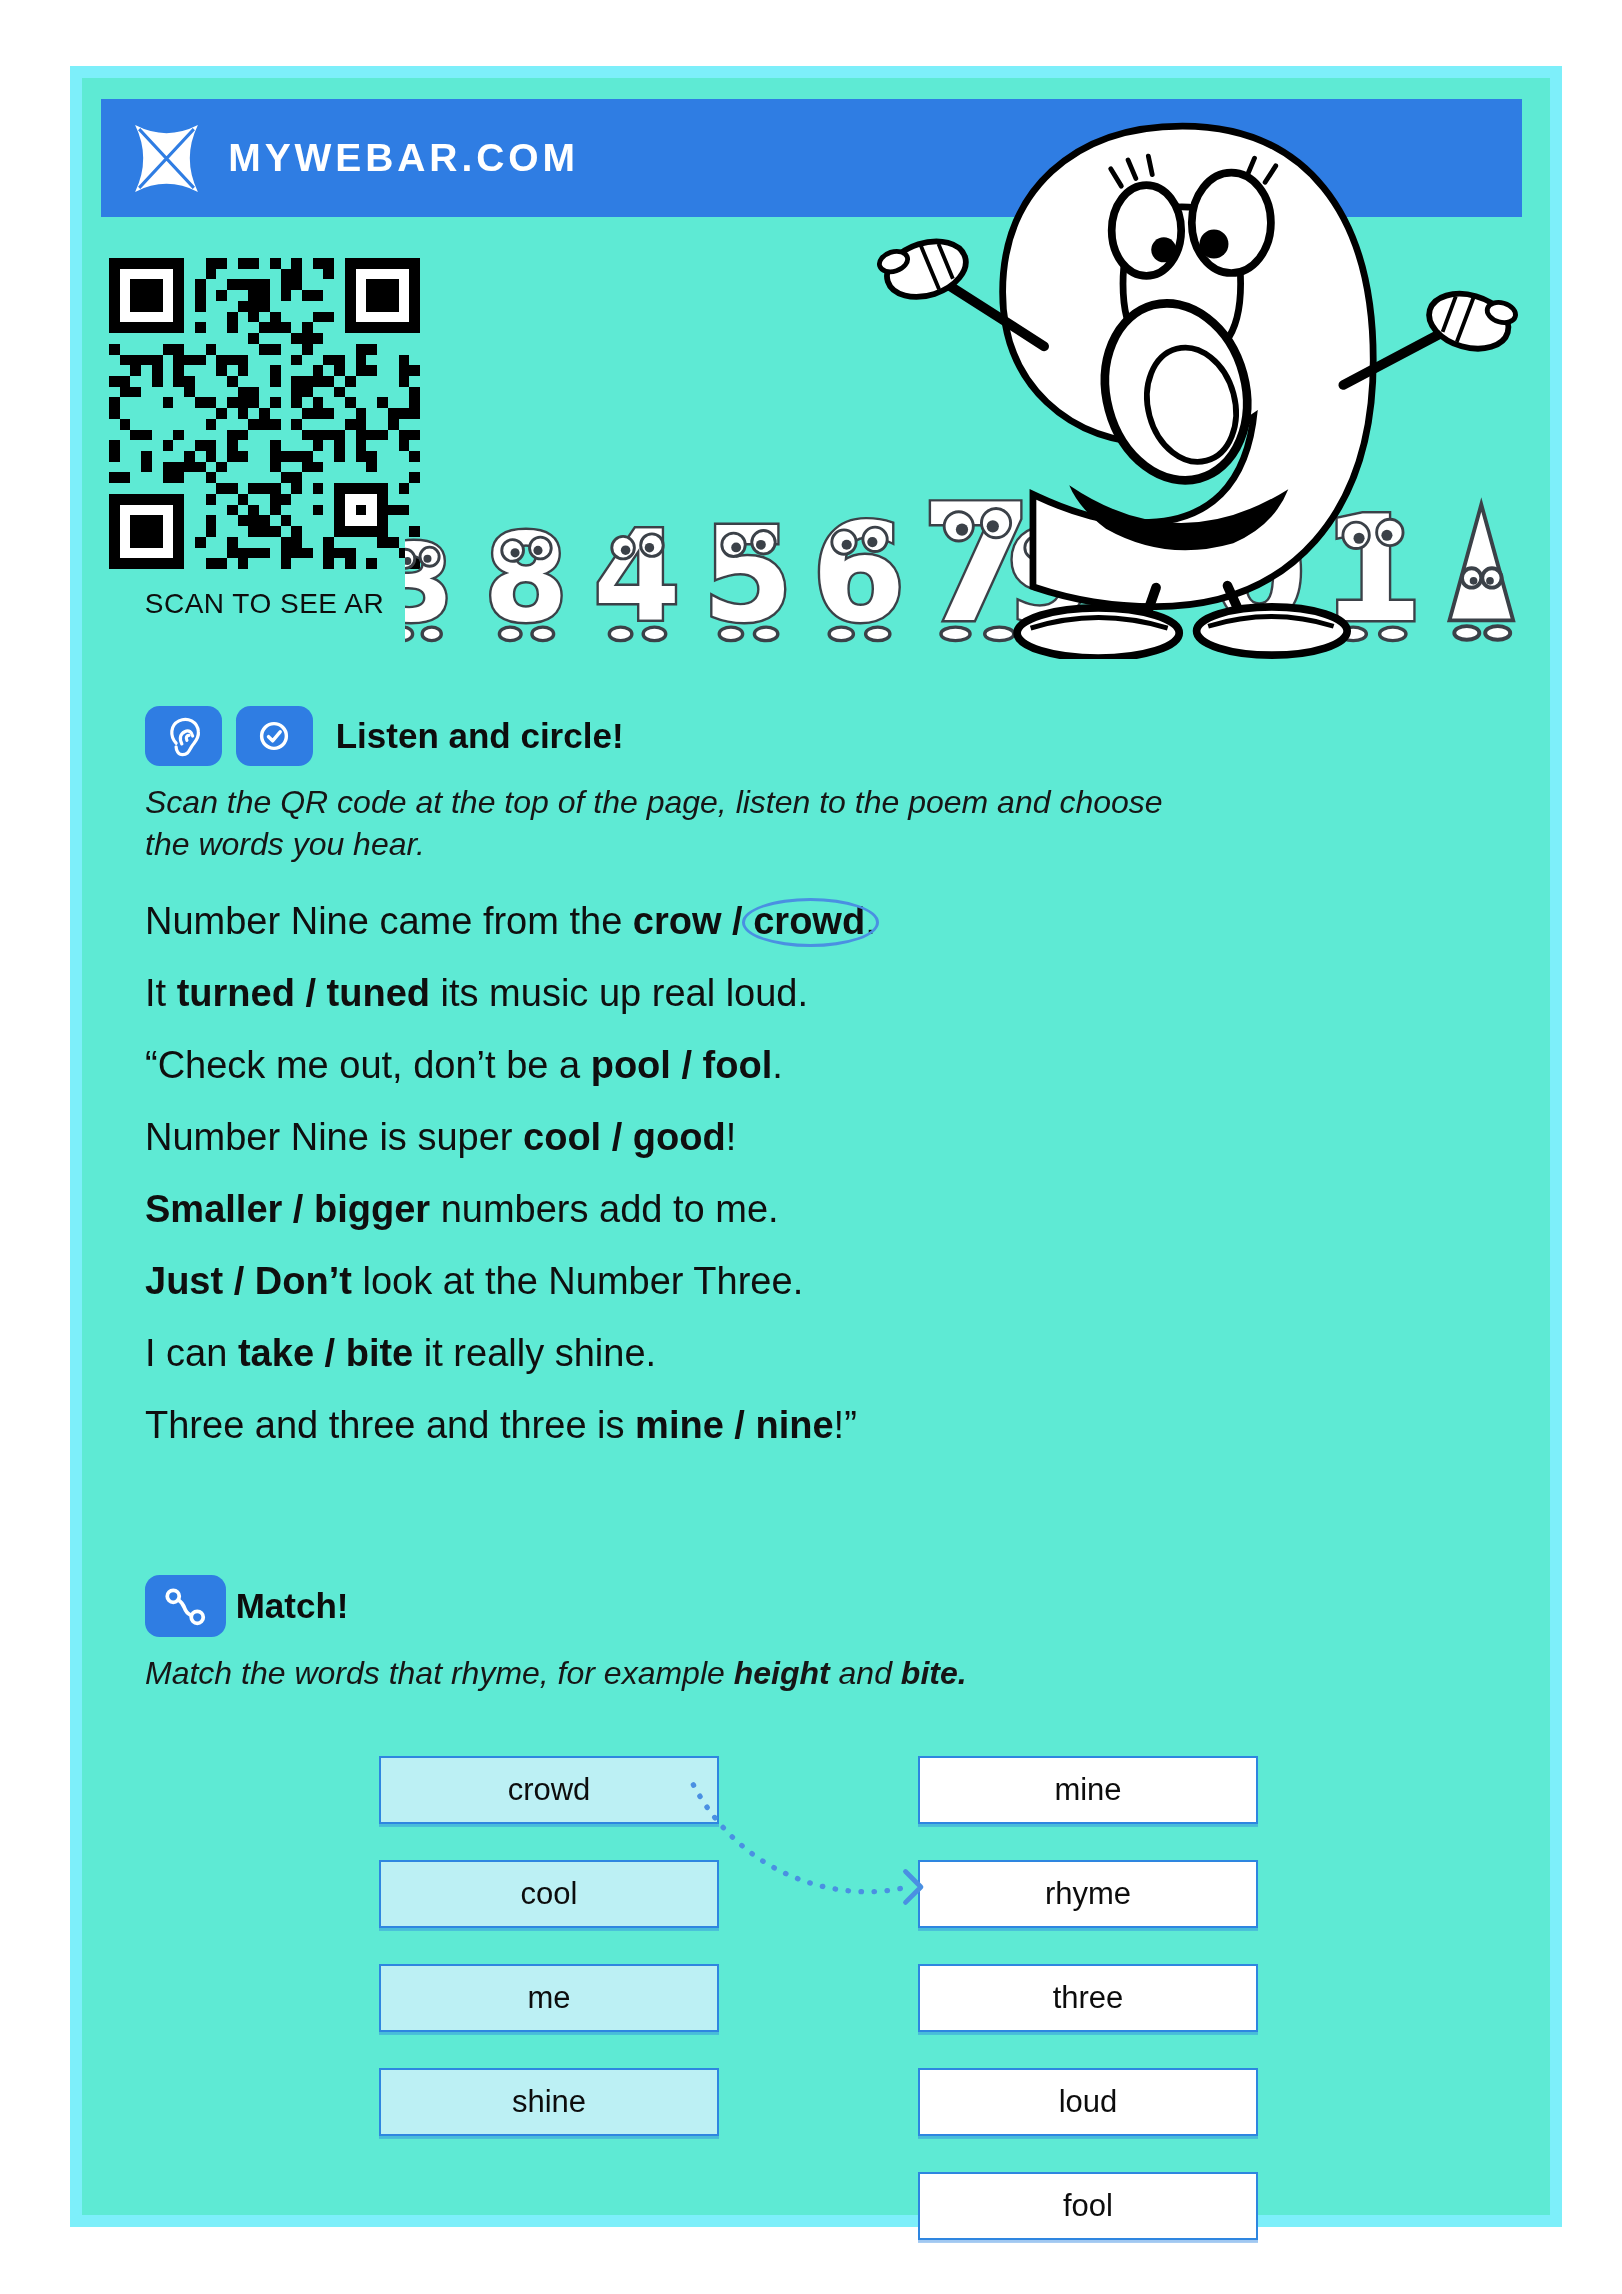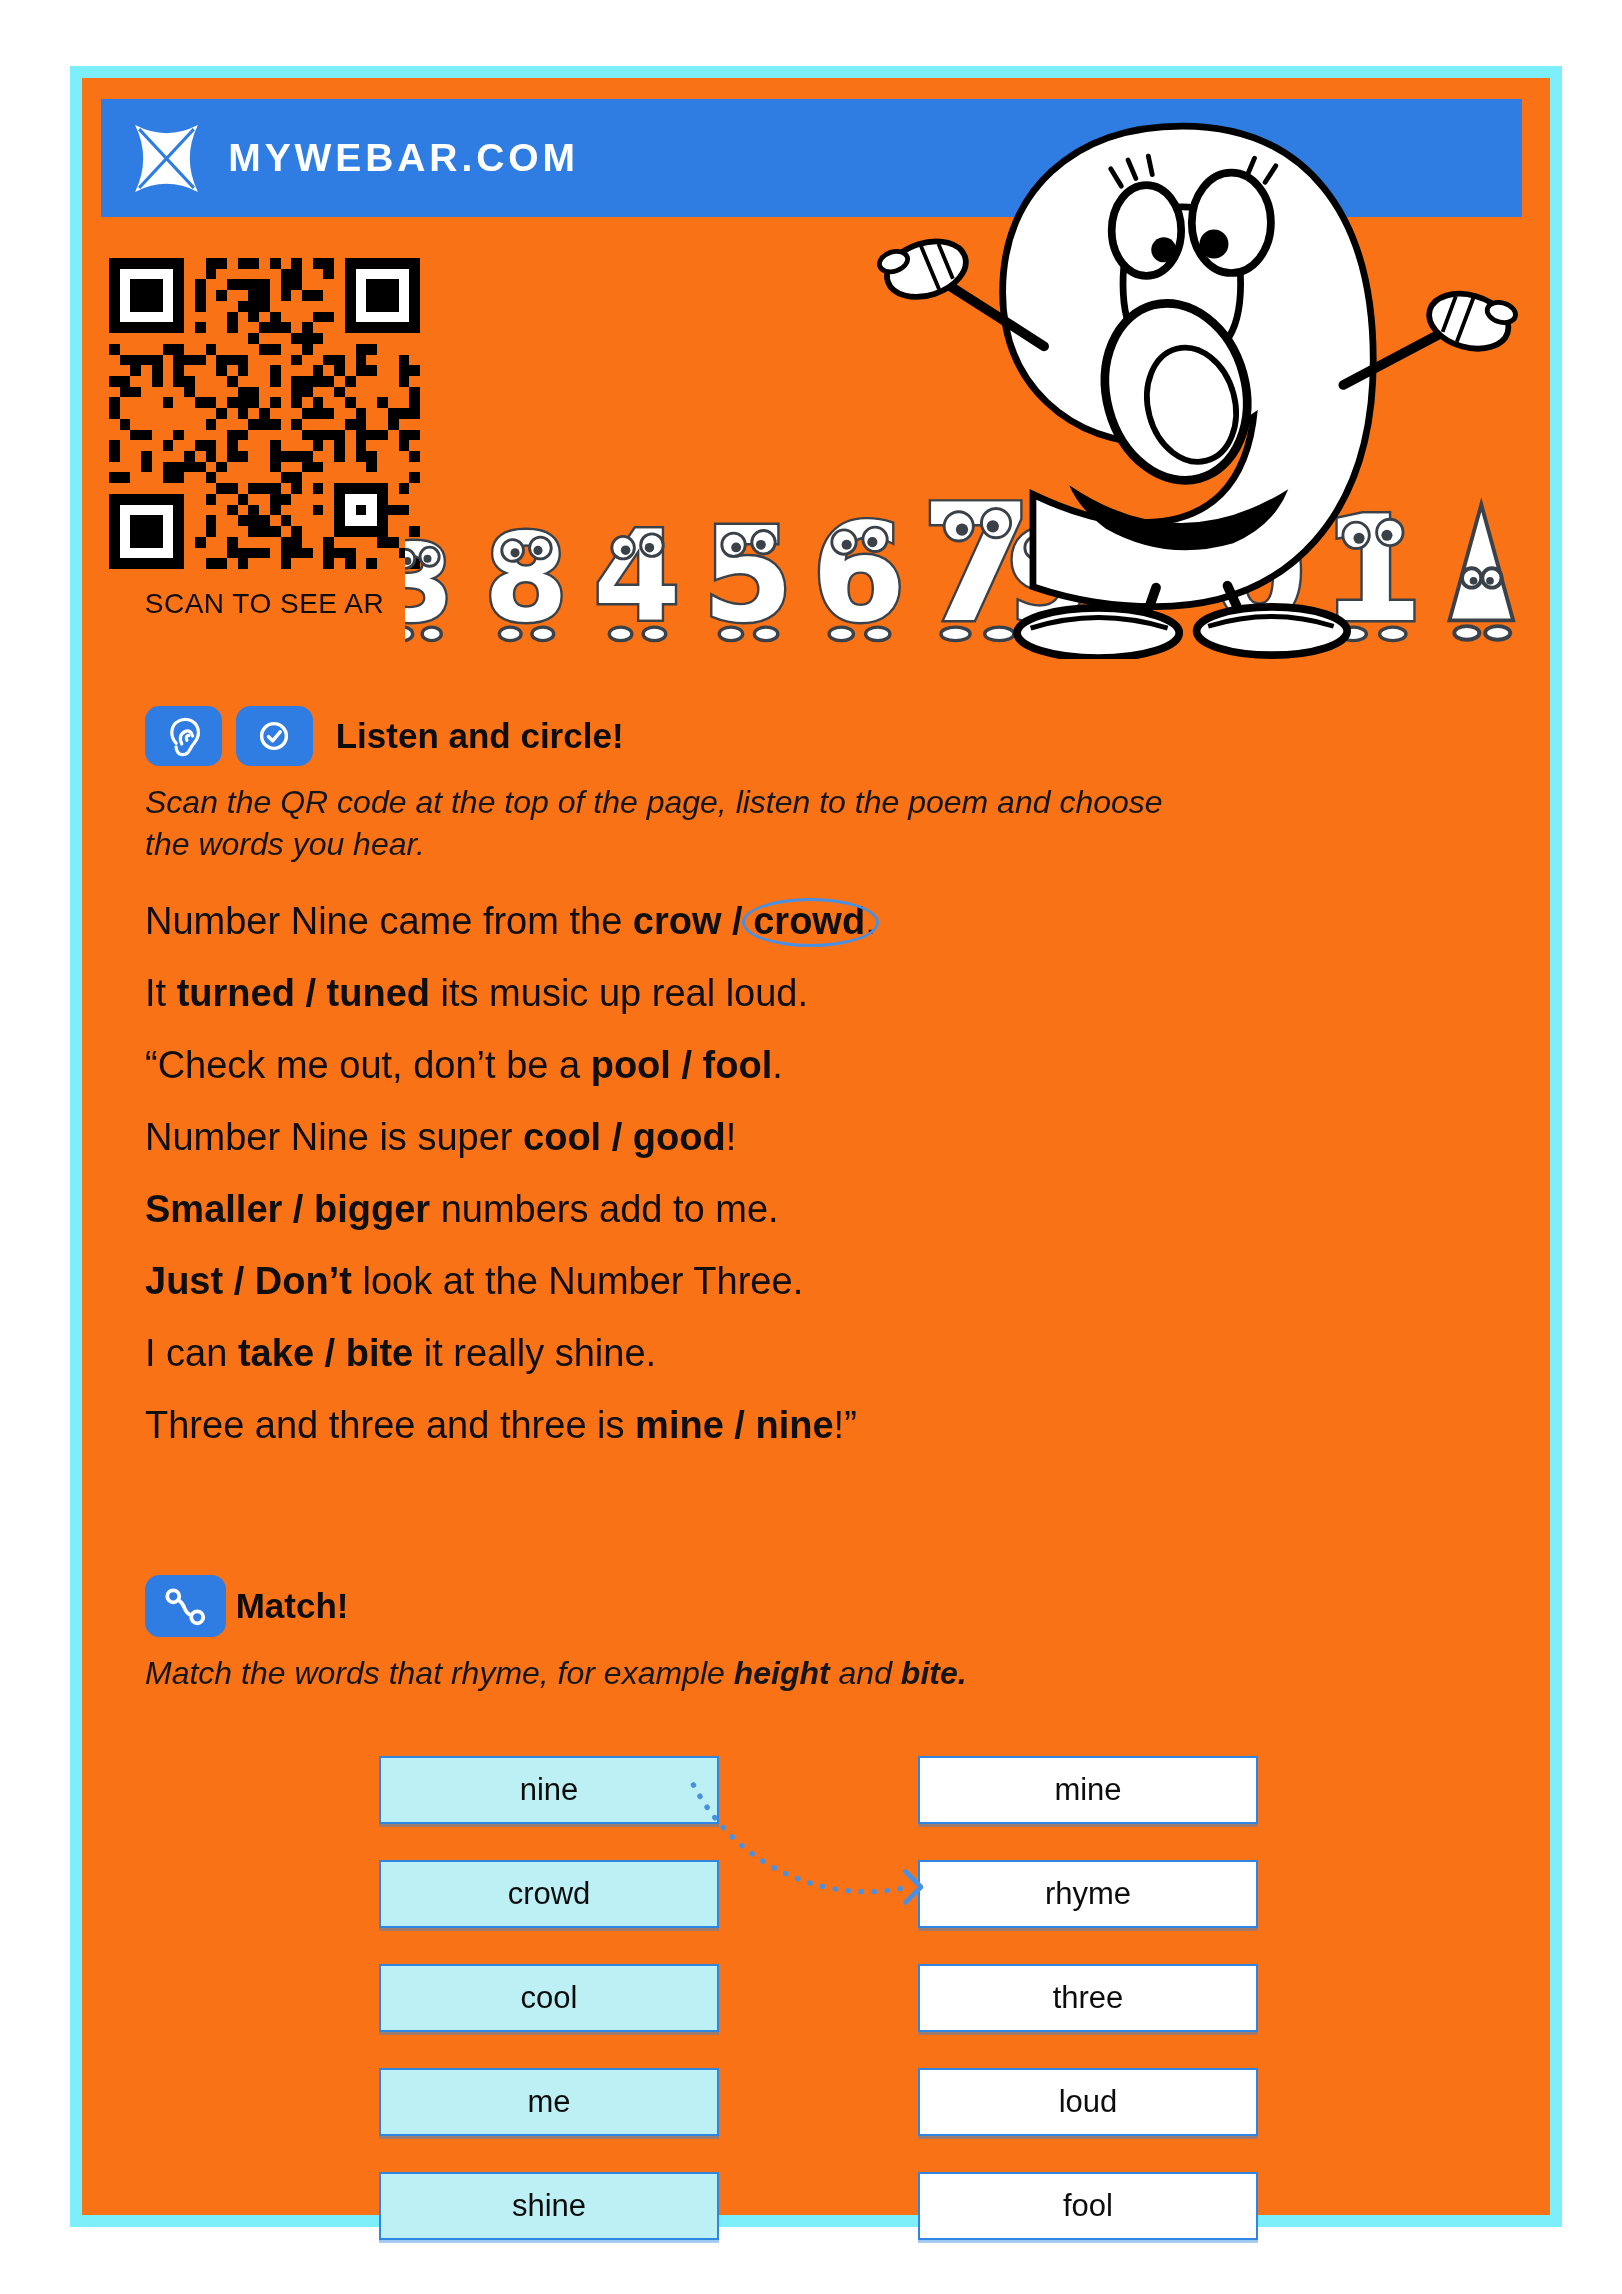--- a/index.html
+++ b/index.html
@@ -1,18 +1,18 @@
 <!DOCTYPE html>
 <html><head>
 <meta charset="utf-8">
 <style>
   html,body{margin:0;padding:0;background:#ffffff;}
   body{width:1622px;height:2294px;position:relative;font-family:"Liberation Sans","DejaVu Sans",sans-serif;color:#121212;overflow:hidden;}
   .frame{position:absolute;left:70px;top:66px;width:1492px;height:2161px;box-sizing:border-box;
-         border:12.6px solid #7DEFFA;background:#f97316;}
+         border:12.6px solid #7DEFFA;background:#5eead4;}
   
   .header{position:absolute;left:19.3px;top:21px;width:1421px;height:118px;background:#2F7DE3;
           display:flex;align-items:center;z-index:1;}
   .logo{margin-left:25px;flex:0 0 auto;}
   .brand{color:#ffffff;font-size:39px;font-weight:700;letter-spacing:3.9px;margin-left:21px;}
   
   .qr-block{position:absolute;left:27px;top:180px;width:311px;z-index:2;}
   .qr-caption{margin-top:15.4px;text-align:center;font-size:28px;letter-spacing:0.5px;color:#0d0d0d;}
   
   .illustration{position:absolute;left:323px;top:29px;z-index:3;}
@@ -497,21 +497,20 @@
           <circle cx="15" cy="15" r="8"></circle>
           <path d="M 22 20 C 33 27 27 35 38 40"></path>
           <circle cx="47" cy="43" r="8"></circle>
         </svg>
       </div>
       <div class="activity-title">Match!</div>
     </div>
     <div class="instruction" id="match-instruction" style="white-space:nowrap;width:auto;"><span>Match the words that rhyme, for example </span><span class="b">height</span><span> and </span><span class="b">bite.</span></div>
 
     <div class="col col-left" id="col-left">
-        <div class="wbox">nine</div>
         <div class="wbox">crowd</div>
         <div class="wbox">cool</div>
         <div class="wbox">me</div>
         <div class="wbox">shine</div>
       </div>
     <div class="col col-right" id="col-right">
         <div class="wbox">mine</div>
         <div class="wbox">rhyme</div>
         <div class="wbox">three</div>
         <div class="wbox">loud</div>

